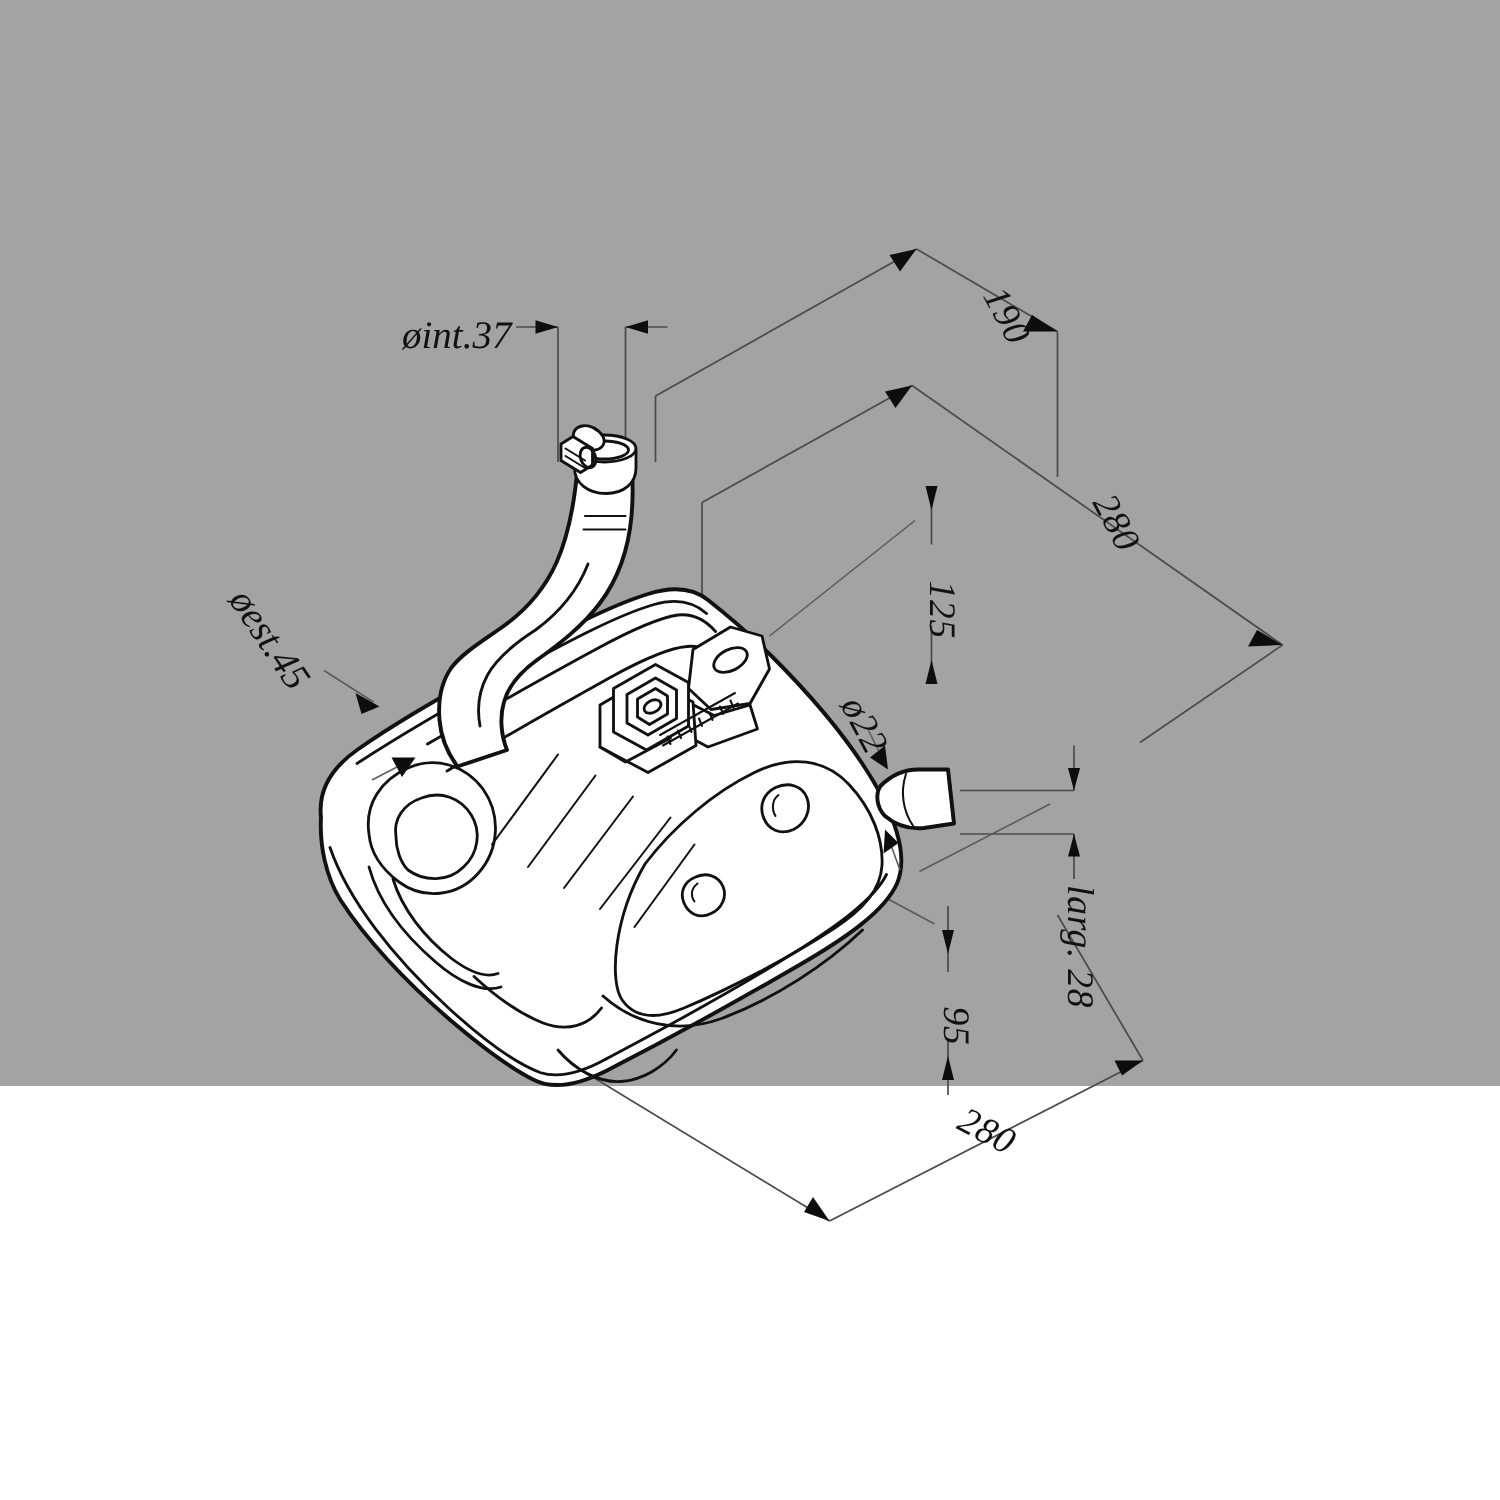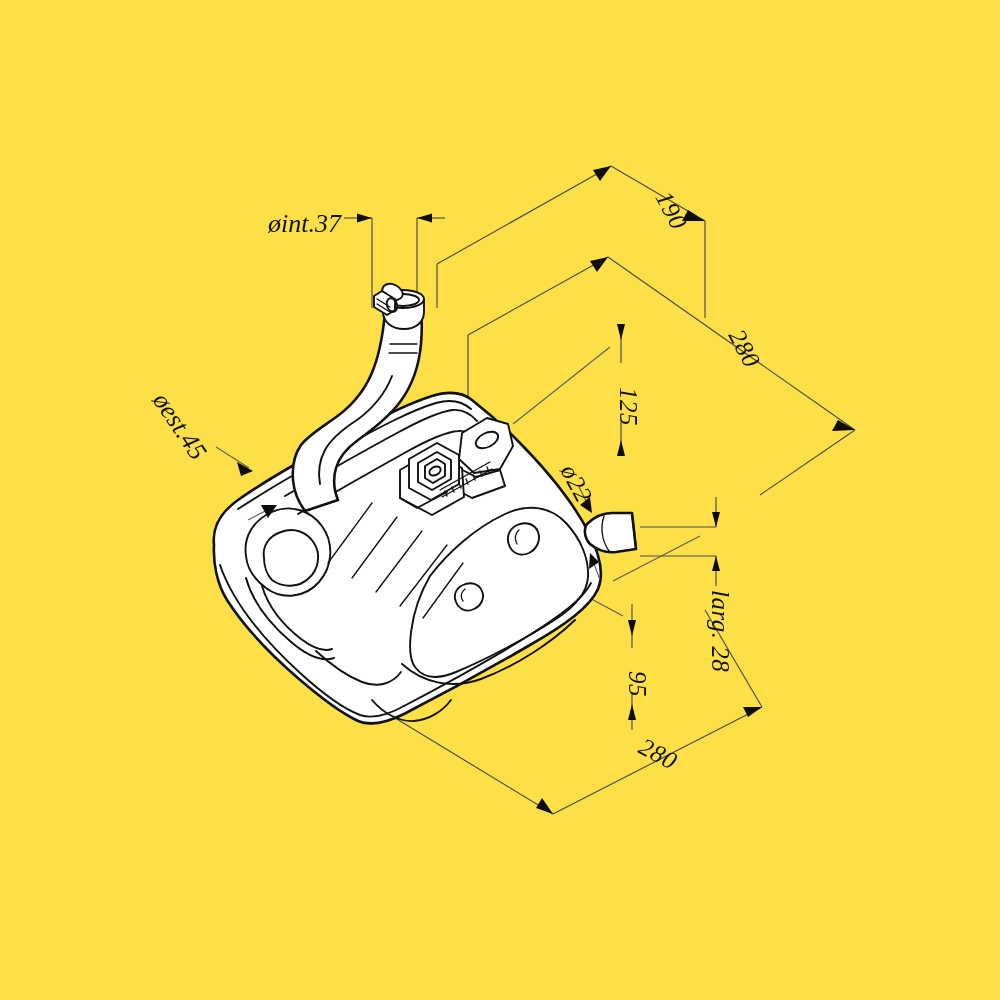--- a/index.html
+++ b/index.html
@@ -10,22 +10,22 @@
   }
   body {
     width: 1000px;
     height: 1000px;
     overflow: hidden;
     font-family: "Liberation Serif", serif;
   }
   #drawing-root {
     position: relative;
     width: 1000px;
-    height: 1000px;
-    background: #fde047;
+    height: 724px;
+    background: #a3a3a3;
   }
   svg#tech-svg {
     display: block;
     width: 1000px;
     height: 1000px;
   }
   .part-outline {
     fill: #ffffff;
     stroke: #111111;
     stroke-width: 2.6;

